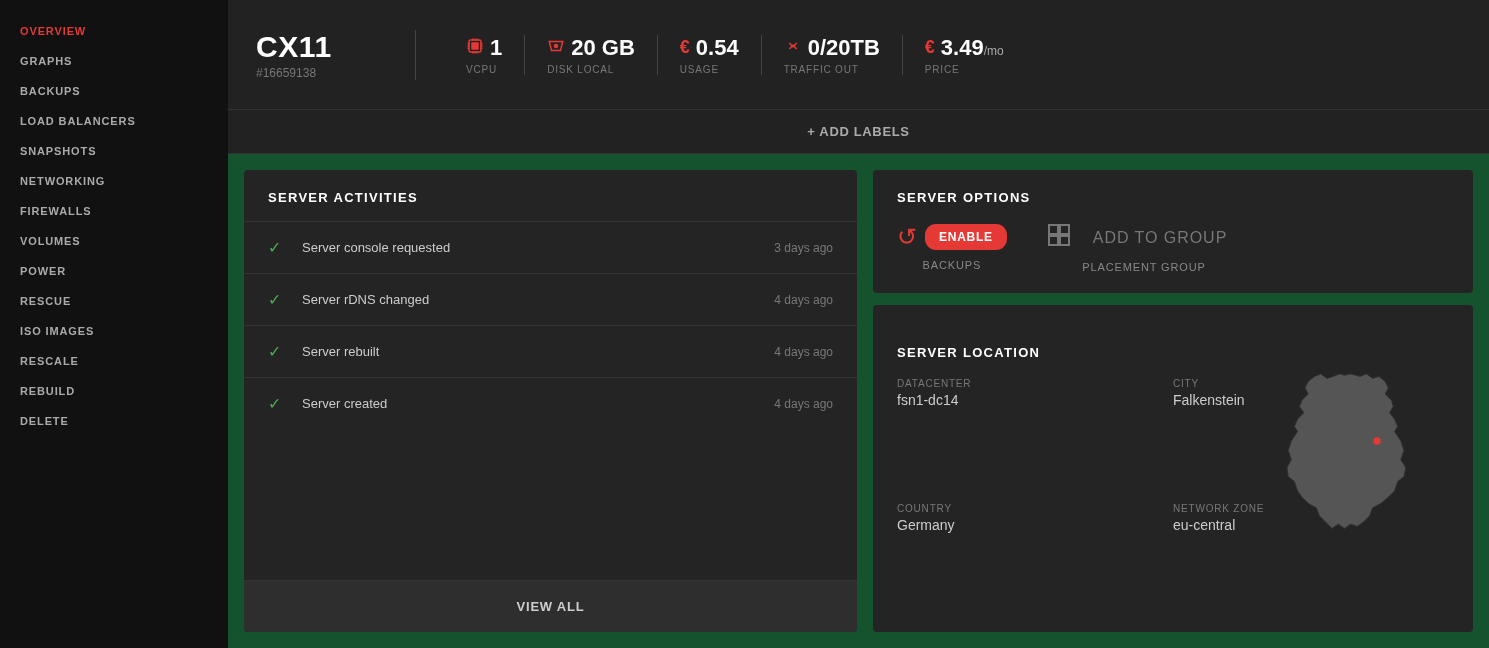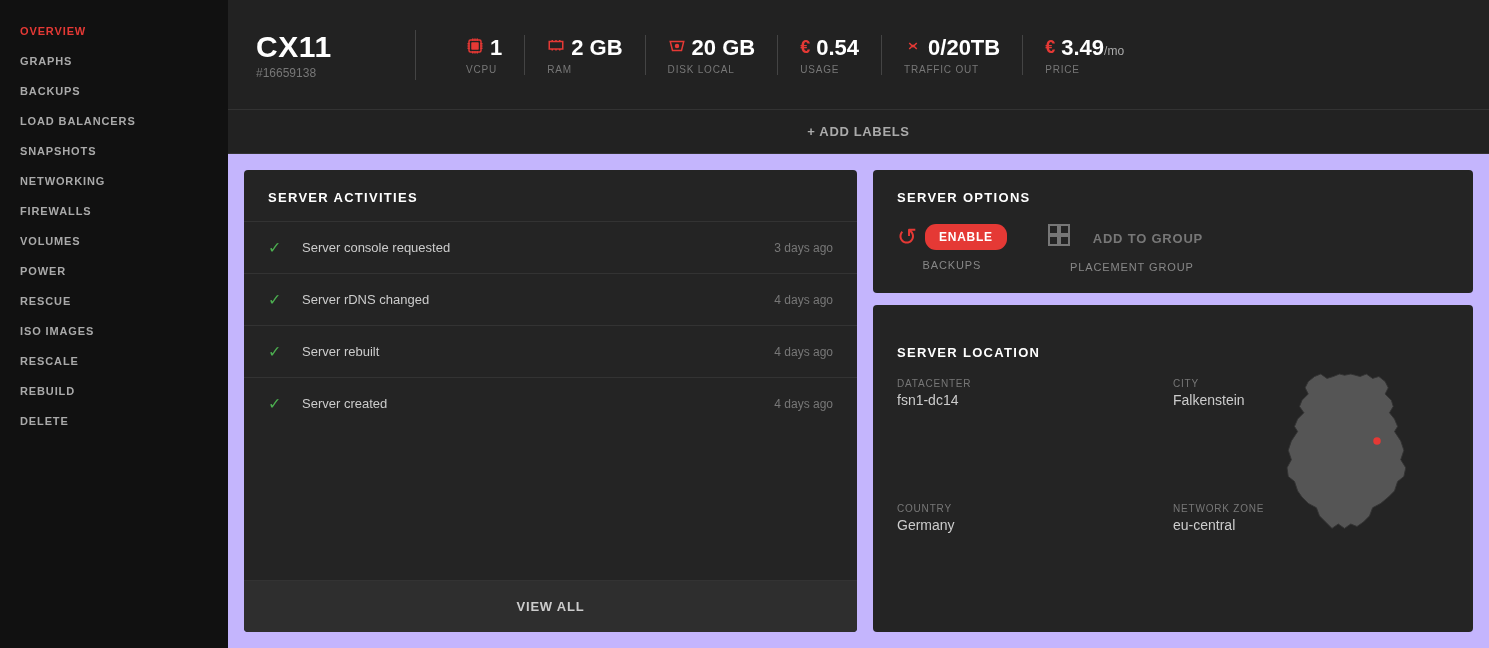--- a/index.html
+++ b/index.html
@@ -33,21 +33,21 @@
       text-transform: uppercase;
     }
     .sidebar-item.active { color: #e53935; }
 
     
     .main {
       flex: 1;
       display: flex;
       flex-direction: column;
       overflow: hidden;
-      background: #c4b5fd;
+      background: #14532d;
       justify-content: center;
     }
 
     
     .header-bar {
       display: flex;
       align-items: center;
       background: #222;
       padding: 0 28px;
       height: 110px;
@@ -246,22 +246,22 @@
       font-size: 12px;
       font-weight: 700;
       letter-spacing: 0.06em;
       cursor: pointer;
       border-radius: 11px;
     }
     .btn-add-group {
       background: transparent;
       color: #777;
       border: none;
-      font-size: 13px;
-      font-weight: 700;
+      font-size: 16px;
+      font-weight: 400;
       letter-spacing: 0.06em;
       cursor: pointer;
       padding: 6px 14px;
     }
     .option-label {
       font-size: 11px;
       color: #888;
       letter-spacing: 0.08em;
       text-transform: uppercase;
       text-align: center;
@@ -353,32 +353,20 @@
               <rect x="7" y="7" width="10" height="10" rx="1"></rect>
               <path d="M9 2v3M12 2v3M15 2v3M9 19v3M12 19v3M15 19v3M2 9h3M2 12h3M2 15h3M19 9h3M19 12h3M19 15h3" stroke="#e53935" stroke-width="2" fill="none"></path>
               <rect x="4" y="4" width="16" height="16" rx="2" stroke="#e53935" stroke-width="2" fill="none"></rect>
             </svg>
         </span>
         <span class="spec-value">1</span>
       </div>
       <span class="spec-label">VCPU</span>
     </div>
 
-    <div class="spec-item">
-      <div class="spec-top">
-        <span class="spec-icon">
-          <svg width="18" height="18" viewBox="0 0 24 24" fill="none" stroke="#e53935" stroke-width="2">
-              <path d="M3 6h18v10H3z"></path>
-              <path d="M7 6V4M12 6V4M17 6V4M7 16v2M12 16v2M17 16v2"></path>
-            </svg>
-        </span>
-        <span class="spec-value">2 GB</span>
-      </div>
-      <span class="spec-label">RAM</span>
-    </div>
 
     <div class="spec-item">
       <div class="spec-top">
         <span class="spec-icon">
           <svg width="18" height="18" viewBox="0 0 24 24" fill="none" stroke="#e53935" stroke-width="2">
               <path d="M21 6H3l3 12h12l3-12z"></path>
               <circle cx="12" cy="12" r="2" fill="#e53935"></circle>
             </svg>
         </span>
         <span class="spec-value">20 GB</span>

